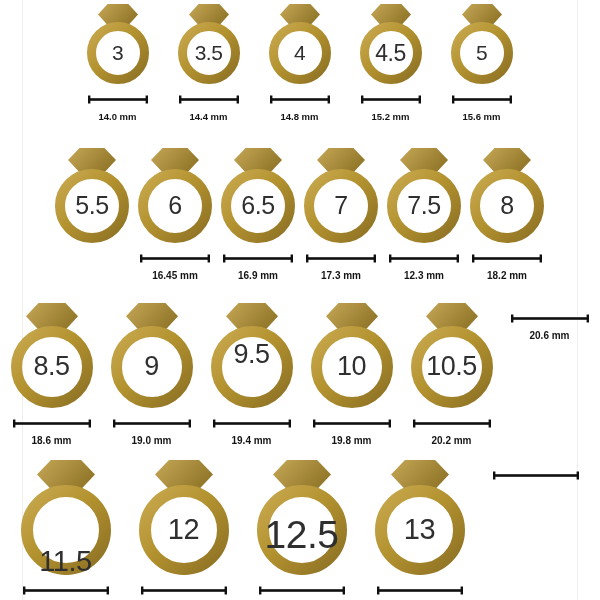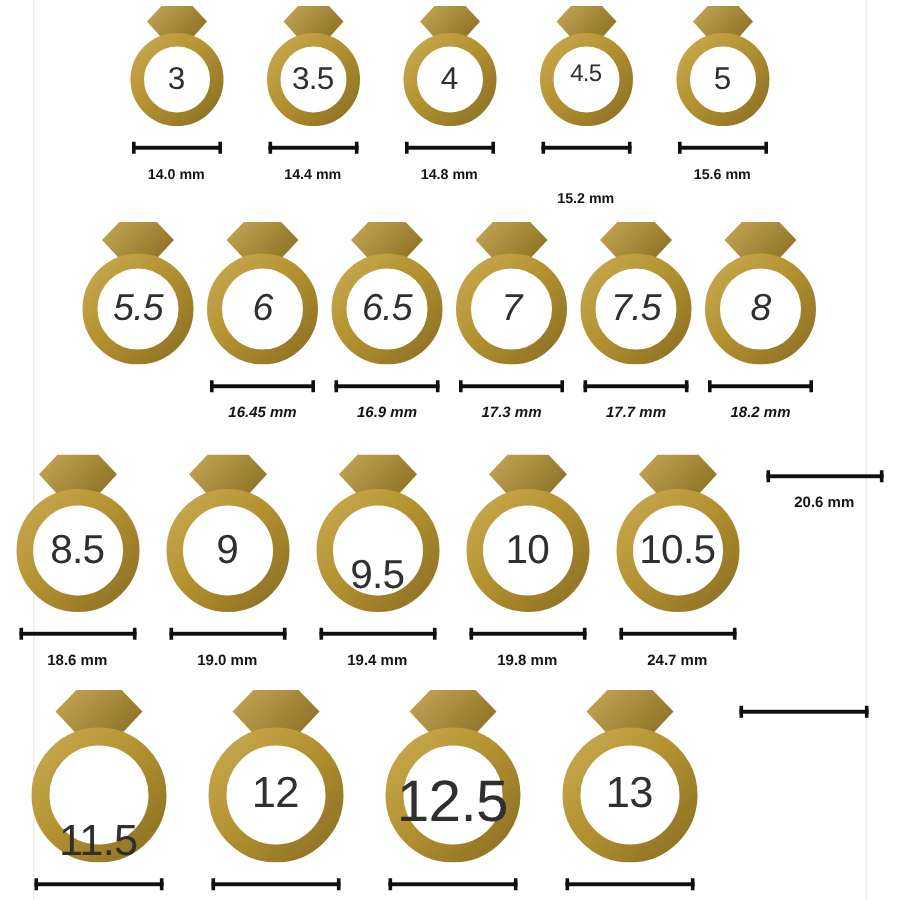--- a/index.html
+++ b/index.html
@@ -198,29 +198,29 @@
                   <stop offset="100%" stop-color="#8c7024"></stop>
                 </linearGradient>
                 <linearGradient id="gm4" x1="0" y1="0" x2="1" y2="0.6">
                   <stop offset="0%" stop-color="#c6a757"></stop>
                   <stop offset="100%" stop-color="#8e7326"></stop>
                 </linearGradient>
               </defs>
               <path d="M 21.6 0 L 42.4 0 L 52 10.4 L 38 26 L 26 26 L 12 10.4 Z" fill="url(#gm4)"></path>
               <circle cx="32" cy="49" r="26.5" fill="none" stroke="url(#g3)" stroke-width="9"></circle>
             </svg>
-            <div class="size-label" style="font-size: 16px; top: 38.08px;">4.5</div>
+            <div class="size-label" style="font-size: 23px; top: 38.08px;">4.5</div>
           </div>
           <div class="measure" style="margin-top: 6px;">
             <div class="measure-bar"><svg width="62" height="9" viewBox="0 0 62 9" xmlns="http://www.w3.org/2000/svg" aria-hidden="true">
                 <rect x="1" y="0.5" width="2.4" height="8" fill="#101010"></rect>
                 <rect x="58.6" y="0.5" width="2.4" height="8" fill="#101010"></rect>
                 <rect x="1" y="3.2" width="60" height="2.6" fill="#101010"></rect>
               </svg></div>
-            <div class="mm-label" style="font-size: 9.5px; margin-top: 20px;">15.2 mm</div>
+            <div class="mm-label" style="font-size: 9.5px; margin-top: 4px;">15.2 mm</div>
           </div>
         </div>
         <div class="ring-cell">
           <div class="ring-figure">
             <svg width="64" height="80" viewBox="0 0 64 80" xmlns="http://www.w3.org/2000/svg" aria-hidden="true">
               <defs>
                 <linearGradient id="g4" x1="0" y1="0" x2="1" y2="1">
                   <stop offset="0%" stop-color="#c8a94f"></stop>
                   <stop offset="45%" stop-color="#b3922f"></stop>
                   <stop offset="100%" stop-color="#8c7024"></stop>
@@ -238,21 +238,21 @@
           <div class="measure" style="margin-top: 6px;">
             <div class="measure-bar"><svg width="62" height="9" viewBox="0 0 62 9" xmlns="http://www.w3.org/2000/svg" aria-hidden="true">
                 <rect x="1" y="0.5" width="2.4" height="8" fill="#101010"></rect>
                 <rect x="58.6" y="0.5" width="2.4" height="8" fill="#101010"></rect>
                 <rect x="1" y="3.2" width="60" height="2.6" fill="#101010"></rect>
               </svg></div>
             <div class="mm-label" style="font-size: 9.5px; margin-top: 4px;">15.6 mm</div>
           </div>
         </div>
       </div>
-    <div class="ring-row" style="position: absolute; left: 22px; width: 555px; top: 148px; gap: 7px; font-style: italic;">
+    <div class="ring-row" style="position: absolute; left: 22px; width: 555px; top: 148px; gap: 7px;">
         <div class="ring-cell">
           <div class="ring-figure">
             <svg width="76" height="95" viewBox="0 0 76 95" xmlns="http://www.w3.org/2000/svg" aria-hidden="true">
               <defs>
                 <linearGradient id="g5" x1="0" y1="0" x2="1" y2="1">
                   <stop offset="0%" stop-color="#c8a94f"></stop>
                   <stop offset="45%" stop-color="#b3922f"></stop>
                   <stop offset="100%" stop-color="#8c7024"></stop>
                 </linearGradient>
                 <linearGradient id="gm6" x1="0" y1="0" x2="1" y2="0.6">
@@ -368,21 +368,21 @@
               <circle cx="38" cy="58" r="32" fill="none" stroke="url(#g9)" stroke-width="10"></circle>
             </svg>
             <div class="size-label" style="font-size: 25px; top: 45px;">7.5</div>
           </div>
           <div class="measure" style="margin-top: 6px;">
             <div class="measure-bar"><svg width="72" height="9" viewBox="0 0 72 9" xmlns="http://www.w3.org/2000/svg" aria-hidden="true">
                 <rect x="1" y="0.5" width="2.4" height="8" fill="#101010"></rect>
                 <rect x="68.6" y="0.5" width="2.4" height="8" fill="#101010"></rect>
                 <rect x="1" y="3.2" width="70" height="2.6" fill="#101010"></rect>
               </svg></div>
-            <div class="mm-label" style="font-size: 10px; margin-top: 4px;">17.7 mm</div>
+            <div class="mm-label" style="font-size: 10px; margin-top: 4px;">12.3 mm</div>
           </div>
         </div>
         <div class="ring-cell">
           <div class="ring-figure">
             <svg width="76" height="95" viewBox="0 0 76 95" xmlns="http://www.w3.org/2000/svg" aria-hidden="true">
               <defs>
                 <linearGradient id="g10" x1="0" y1="0" x2="1" y2="1">
                   <stop offset="0%" stop-color="#c8a94f"></stop>
                   <stop offset="45%" stop-color="#b3922f"></stop>
                   <stop offset="100%" stop-color="#8c7024"></stop>
@@ -474,21 +474,21 @@
                   <stop offset="100%" stop-color="#8c7024"></stop>
                 </linearGradient>
                 <linearGradient id="gm14" x1="0" y1="0" x2="1" y2="0.6">
                   <stop offset="0%" stop-color="#c6a757"></stop>
                   <stop offset="100%" stop-color="#8e7326"></stop>
                 </linearGradient>
               </defs>
               <path d="M 28.48 0 L 55.519999999999996 0 L 68 13.200000000000001 L 49.8 33 L 34.2 33 L 16 13.200000000000001 Z" fill="url(#gm14)"></path>
               <circle cx="42" cy="64" r="35.5" fill="none" stroke="url(#g13)" stroke-width="11"></circle>
             </svg>
-            <div class="size-label" style="font-size: 27px; top: 67px;">9.5</div>
+            <div class="size-label" style="font-size: 27px; top: 38px;">9.5</div>
           </div>
           <div class="measure" style="margin-top: 6px;">
             <div class="measure-bar"><svg width="80" height="9" viewBox="0 0 80 9" xmlns="http://www.w3.org/2000/svg" aria-hidden="true">
                 <rect x="1" y="0.5" width="2.4" height="8" fill="#101010"></rect>
                 <rect x="76.6" y="0.5" width="2.4" height="8" fill="#101010"></rect>
                 <rect x="1" y="3.2" width="78" height="2.6" fill="#101010"></rect>
               </svg></div>
             <div class="mm-label" style="font-size: 10px; margin-top: 4px;">19.4 mm</div>
           </div>
         </div>
@@ -538,21 +538,21 @@
               <circle cx="42" cy="64" r="35.5" fill="none" stroke="url(#g15)" stroke-width="11"></circle>
             </svg>
             <div class="size-label" style="font-size: 27px; top: 49.96px;">10.5</div>
           </div>
           <div class="measure" style="margin-top: 6px;">
             <div class="measure-bar"><svg width="80" height="9" viewBox="0 0 80 9" xmlns="http://www.w3.org/2000/svg" aria-hidden="true">
                 <rect x="1" y="0.5" width="2.4" height="8" fill="#101010"></rect>
                 <rect x="76.6" y="0.5" width="2.4" height="8" fill="#101010"></rect>
                 <rect x="1" y="3.2" width="78" height="2.6" fill="#101010"></rect>
               </svg></div>
-            <div class="mm-label" style="font-size: 10px; margin-top: 4px;">24.7 mm</div>
+            <div class="mm-label" style="font-size: 10px; margin-top: 4px;">20.2 mm</div>
           </div>
         </div>
         <div class="ring-cell">
           <div class="measure" style="margin-top: 6px;">
             <div class="measure-bar"><svg width="80" height="9" viewBox="0 0 80 9" xmlns="http://www.w3.org/2000/svg" aria-hidden="true">
                 <rect x="1" y="0.5" width="2.4" height="8" fill="#101010"></rect>
                 <rect x="76.6" y="0.5" width="2.4" height="8" fill="#101010"></rect>
                 <rect x="1" y="3.2" width="78" height="2.6" fill="#101010"></rect>
               </svg></div>
             <div class="mm-label" style="font-size: 10px; margin-top: 4px;">20.6 mm</div>

